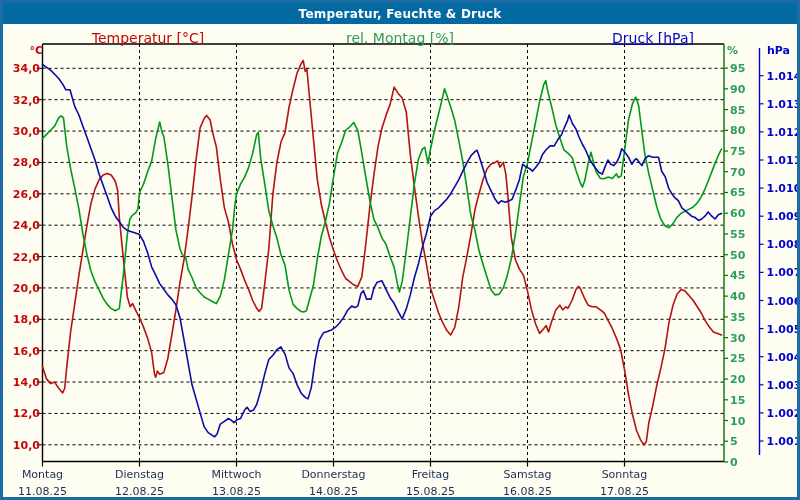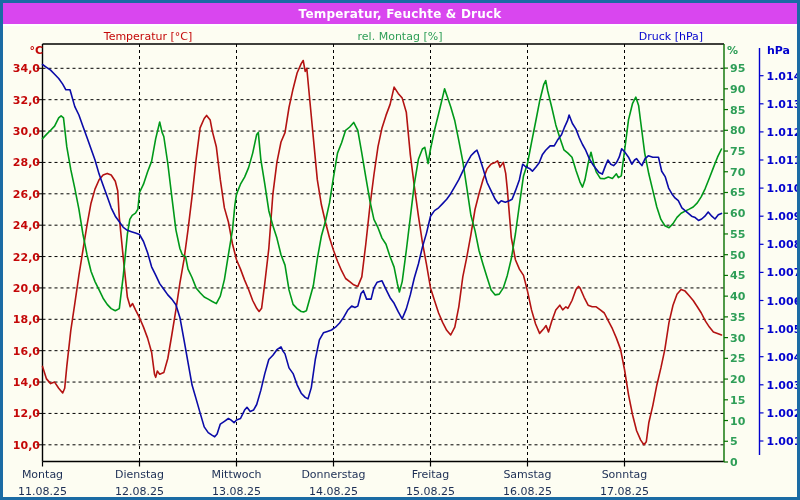--- a/index.html
+++ b/index.html
@@ -9,32 +9,32 @@
     font-family:"DejaVu Sans","Liberation Sans",sans-serif;
   }
   .titlebar{
     position:absolute;left:0;top:0;right:0;height:21px;
     background:#1B6BA4;border-bottom:2px solid #ffffff;
     display:flex;align-items:center;justify-content:center;z-index:3;
   }
   .titlebar span{color:#fff;font-size:12px;font-weight:bold;letter-spacing:0.2px;}
   .legend-label{
     position:absolute;top:27px;transform:translateX(-50%);
-    font-size:11px;white-space:nowrap;z-index:2;
+    font-size:14px;white-space:nowrap;z-index:2;
   }
   .unit-label{position:absolute;font-size:11px;font-weight:bold;z-index:2;white-space:nowrap;}
   svg#plot{position:absolute;left:0;top:0;z-index:1;}
   .tick-num{font-family:"DejaVu Sans","Liberation Sans",sans-serif;font-size:11px;font-weight:bold;}
   .day-label{font-family:"DejaVu Sans","Liberation Sans",sans-serif;font-size:11px;}
 </style>
 </head>
 <body>
 
 <div class="window" style="border-color: rgb(27, 107, 164); background: rgb(253, 253, 242);">
-  <div class="titlebar" style="background: #d946ef; text-align: right;">
+  <div class="titlebar" style="background: #0369a1; text-align: right;">
     <span style="color: rgb(255, 255, 255);">Temperatur, Feuchte &amp; Druck</span>
   </div>
 
   <svg id="plot" width="800" height="500" viewBox="0 0 800 500">
       <line x1="39.5" y1="65.3" x2="721" y2="65.3" stroke="#000000" stroke-width="1" stroke-dasharray="3,3"></line>
       <line x1="33.5" y1="65.3" x2="39.5" y2="65.3" stroke="#000000" stroke-width="1"></line>
       <text x="37" y="69.3" text-anchor="end" fill="#C40808" class="tick-num">34,0</text>
       <line x1="39.5" y1="96.675" x2="721" y2="96.675" stroke="#000000" stroke-width="1" stroke-dasharray="3,3"></line>
       <line x1="33.5" y1="96.675" x2="39.5" y2="96.675" stroke="#000000" stroke-width="1"></line>
       <text x="37" y="100.675" text-anchor="end" fill="#C40808" class="tick-num">32,0</text>
@@ -169,18 +169,18 @@
       <line x1="621.5" y1="458.5" x2="621.5" y2="463.5" stroke="#000000" stroke-width="1.2"></line>
       <text x="621.5" y="475" text-anchor="middle" fill="#1C2E54" class="day-label">Sonntag</text>
       <text x="621.5" y="492" text-anchor="middle" fill="#1C2E54" class="day-label">17.08.25</text>
       <polyline points="39.5,363.4 43.5,375.9 47.6,380.6 51.6,379.1 55.7,385.3 59.7,390.0 61.7,385.3 63.8,363.4 67.8,327.3 71.8,300.6 75.9,272.4 79.9,247.3 84.0,222.2 88.0,200.2 92.0,186.1 96.1,176.7 100.1,172.0 104.2,170.4 108.2,172.0 112.3,178.3 114.7,187.7 116.3,214.3 120.3,255.1 124.4,294.3 127.2,303.8 129.6,300.6 132.5,306.9 136.5,314.7 140.5,324.1 144.6,335.1 148.6,349.2 151.5,371.2 152.7,374.3 154.3,368.1 156.7,371.2 160.8,369.6 164.8,355.5 168.8,332.0 172.9,306.9 176.9,280.2 181.0,256.7 185.0,226.9 189.0,193.9 193.1,156.3 197.1,124.9 201.2,115.5 203.6,112.4 207.2,117.1 209.3,128.1 213.3,143.7 217.3,176.7 221.4,204.9 225.4,219.0 229.5,241.0 233.5,256.7 237.5,266.1 241.6,277.1 245.6,286.5 249.7,297.5 253.7,305.3 256.1,308.5 258.6,305.3 261.8,280.2 265.8,245.7 269.9,190.8 273.9,159.4 278.0,139.0 282.0,129.6 286.0,104.5 290.1,85.7 294.1,70.0 298.2,60.6 300.2,57.5 302.2,68.4 303.8,65.3 306.3,92.0 310.3,134.3 314.3,176.7 318.4,201.8 322.4,219.0 326.5,234.7 330.5,247.3 334.5,258.3 338.6,267.7 342.6,275.5 346.7,278.7 350.7,281.8 354.8,283.4 358.8,273.9 362.8,241.0 366.9,203.4 370.9,172.0 375.0,143.7 379.0,124.9 383.0,112.4 387.1,101.4 391.1,84.1 395.2,90.4 399.2,95.1 403.3,109.2 407.3,151.6 411.3,183.0 415.4,212.8 419.4,239.4 423.5,261.4 427.5,284.9 431.5,297.5 435.6,310.0 439.6,319.4 443.7,327.3 447.7,332.0 451.8,324.1 455.8,303.8 459.8,273.9 463.9,253.6 467.9,231.6 472.0,206.5 476.0,190.8 480.0,176.7 484.1,165.7 488.1,161.0 492.2,159.4 494.6,157.9 497.0,164.1 500.3,159.4 502.7,170.4 504.3,186.1 508.3,234.7 512.4,256.7 516.4,266.1 520.5,272.4 524.5,288.1 528.5,306.9 532.6,321.0 536.6,330.4 540.7,325.7 543.1,322.6 545.5,328.9 548.8,317.9 552.8,306.9 556.8,302.2 559.7,306.9 562.9,303.8 564.9,305.3 569.0,297.5 573.0,286.5 575.4,283.4 577.0,284.9 581.1,294.3 585.1,302.2 589.2,303.8 593.2,303.8 597.3,306.9 601.3,310.0 605.3,317.9 609.4,325.7 613.4,335.1 617.5,346.1 621.5,366.5 625.5,391.6 629.6,412.0 633.6,427.7 637.7,437.1 640.9,441.8 643.3,438.7 645.8,419.8 649.8,402.6 653.8,382.2 657.9,364.9 661.9,346.1 666.0,319.4 670.0,302.2 674.0,291.2 678.1,286.5 682.1,288.1 686.2,292.8 690.2,297.5 694.3,303.8 698.3,310.0 702.3,317.9 706.4,324.1 710.4,328.9 714.5,330.4 718.5,332.0" fill="none" stroke="#B31312" stroke-width="1.6" stroke-linejoin="round" stroke-linecap="round"></polyline>
       <polyline points="39.5,135.6 43.5,131.4 47.6,127.3 51.6,123.1 55.7,114.9 58.1,112.8 60.5,114.9 63.8,143.9 67.8,166.7 71.8,185.3 75.9,206.1 79.9,231.0 84.0,251.7 88.0,268.3 92.0,278.6 96.1,286.9 100.1,295.2 104.2,301.4 108.2,305.6 112.3,307.7 116.3,305.6 120.3,272.4 124.4,231.0 126.8,216.4 129.2,212.3 132.5,210.2 134.9,206.1 136.5,189.5 140.5,181.2 144.6,168.8 148.6,158.4 152.7,135.6 156.7,119.0 159.1,129.4 160.8,133.5 164.8,160.5 168.8,193.6 172.9,226.8 176.9,245.5 179.3,251.7 182.6,253.8 185.0,266.2 189.0,274.5 193.1,284.9 197.1,289.8 201.2,294.0 205.2,296.1 209.3,298.5 213.3,300.6 217.3,293.1 221.4,276.6 225.4,251.7 229.5,226.8 231.9,201.9 233.5,191.1 237.5,181.2 241.6,174.1 245.6,164.6 249.7,150.1 253.7,131.4 255.3,129.4 257.8,156.3 261.8,181.2 265.8,207.7 269.9,222.7 273.9,235.1 278.0,251.7 282.0,262.1 286.0,286.9 290.1,301.4 294.1,305.6 298.2,308.5 300.6,308.9 303.4,307.7 306.3,297.3 310.3,282.8 314.3,255.8 318.4,233.0 322.4,218.5 326.5,199.9 330.5,174.1 334.5,150.1 338.6,139.7 342.6,127.3 346.7,124.0 350.7,119.4 354.8,127.3 358.8,150.1 362.8,174.1 366.9,197.8 370.9,216.4 375.0,224.7 379.0,235.1 383.0,241.3 387.1,253.8 391.1,264.1 394.4,280.7 396.4,289.0 399.2,278.6 403.3,247.5 407.3,214.4 411.3,181.2 415.4,156.3 419.4,146.0 421.8,144.3 425.1,160.5 427.5,146.0 431.5,127.3 435.6,110.7 439.6,94.1 441.6,85.8 443.7,92.1 447.7,103.7 451.8,117.8 455.8,137.7 459.8,158.4 463.9,185.3 467.9,212.3 472.0,227.6 476.0,247.5 480.0,261.2 484.1,274.5 488.1,286.9 492.2,291.9 496.2,291.1 500.3,284.9 504.3,272.4 508.3,255.8 512.4,231.0 516.4,201.9 520.5,172.9 524.5,160.5 528.5,139.7 532.6,119.0 536.6,98.3 540.7,81.7 542.7,77.5 544.7,87.9 548.8,104.5 552.8,121.9 556.8,134.8 560.9,146.8 564.9,150.1 569.0,154.2 573.0,167.5 577.0,179.1 579.5,184.1 581.9,177.1 585.1,160.5 588.0,149.3 591.2,162.5 593.2,168.8 597.3,175.4 601.3,175.8 605.3,174.1 609.4,175.4 613.4,170.8 615.4,174.6 618.3,172.9 621.5,148.0 625.5,116.9 629.6,100.3 632.8,94.1 635.6,102.4 637.7,119.0 641.7,150.1 645.8,170.8 649.8,187.4 653.8,204.0 657.9,216.4 661.9,222.7 666.0,224.7 670.0,220.6 674.0,214.4 678.1,210.2 682.1,208.1 686.2,206.1 690.2,204.0 694.3,199.9 698.3,193.6 702.3,185.3 706.4,175.0 710.4,164.6 714.5,154.2 718.5,146.0" fill="none" stroke="#00991A" stroke-width="1.6" stroke-linejoin="round" stroke-linecap="round"></polyline>
       <polyline points="39.5,61.5 43.5,64.3 47.6,67.1 51.6,71.3 55.7,75.5 59.7,81.1 62.9,86.8 67.0,86.8 71.8,103.6 75.9,112.0 79.9,123.3 84.0,134.5 88.0,145.8 92.0,157.0 96.1,171.1 100.1,182.3 104.2,193.5 108.2,204.8 112.3,213.2 116.3,218.8 120.3,224.4 124.4,227.3 128.4,228.7 132.5,230.1 136.5,231.5 140.5,238.5 144.6,249.7 148.6,263.8 152.7,272.2 156.7,280.6 160.8,286.3 164.8,291.9 168.8,296.1 172.9,301.7 176.9,314.4 181.0,336.8 185.0,359.3 189.0,381.8 193.1,395.9 197.1,409.9 201.2,423.9 205.2,429.6 209.3,432.4 211.7,433.8 214.1,431.0 217.3,421.1 221.4,418.3 225.4,415.5 227.8,416.9 231.1,419.7 233.5,416.9 237.5,415.5 241.6,407.1 244.0,404.3 247.2,408.5 250.5,407.1 253.7,401.5 257.8,387.4 261.8,370.6 265.8,356.5 269.9,352.3 273.9,346.7 278.0,343.9 280.0,348.1 282.0,350.9 286.0,364.9 290.1,370.6 294.1,381.8 298.2,390.2 302.2,394.4 305.0,395.9 308.3,384.6 312.3,356.5 316.4,336.8 320.4,329.8 324.4,328.4 328.5,327.0 332.5,324.2 336.6,320.0 340.6,314.4 344.6,307.3 348.7,303.1 351.9,304.5 354.8,303.1 358.0,290.5 360.4,287.7 363.6,296.1 368.1,296.1 370.9,284.9 374.2,279.2 379.0,277.8 383.0,286.3 387.1,294.7 391.1,300.3 395.2,308.7 399.2,315.8 403.3,305.9 407.3,291.9 411.3,275.0 415.4,261.0 419.4,244.1 423.5,230.1 427.5,213.2 431.5,207.6 435.6,204.8 439.6,200.6 443.7,196.3 447.7,190.7 451.8,183.7 455.8,176.7 459.8,168.2 463.9,159.8 467.9,152.8 472.0,148.6 474.0,147.2 476.0,152.8 480.0,165.4 484.1,179.5 488.1,187.9 492.2,196.3 495.4,200.6 498.2,197.7 502.3,199.2 506.3,197.7 509.1,196.3 512.4,187.9 516.4,176.7 519.7,161.2 522.9,164.0 526.5,165.4 529.4,168.2 533.0,164.0 536.2,159.8 539.5,151.4 542.7,147.2 547.1,142.9 551.2,142.9 554.4,137.3 558.5,131.7 561.3,124.7 564.5,117.7 566.1,112.0 569.4,120.5 573.0,126.1 576.2,134.5 579.5,141.5 582.7,147.2 586.3,155.6 589.6,161.2 592.8,165.4 596.0,169.6 599.3,171.1 602.5,162.6 604.9,157.0 607.8,161.2 610.6,162.6 613.4,159.8 616.2,154.2 618.7,145.8 621.5,148.6 625.5,154.2 628.8,161.2 631.6,157.0 633.6,155.6 636.5,159.8 638.9,162.6 642.1,155.6 645.3,152.8 649.8,154.2 655.5,154.2 658.7,168.2 662.3,173.9 665.6,185.1 668.8,190.7 672.0,194.9 675.3,197.7 678.9,204.8 682.1,207.6 685.4,210.4 688.6,213.2 692.2,214.6 695.5,217.4 698.7,216.0 701.9,213.2 705.2,209.0 708.8,213.2 712.0,216.0 715.3,211.8 718.5,210.4" fill="none" stroke="#0B0BA8" stroke-width="1.6" stroke-linejoin="round" stroke-linecap="round"></polyline>
     </svg>
 
   <div class="legend-label" id="legend-temp" style="left: 145px; color: rgb(196, 8, 8);">Temperatur [°C]</div>
   <div class="legend-label" id="legend-hum" style="left: 397px; color: rgb(46, 158, 87);">rel. Montag [%]</div>
-  <div class="legend-label" id="legend-pres" style="left: 668px; color: rgb(2, 2, 206);">Druck [hPa]</div>
+  <div class="legend-label" id="legend-pres" style="left: 650px; color: rgb(2, 2, 206); text-decoration: underline;">Druck [hPa]</div>
 
   <div class="unit-label" id="unit-temp" style="left: 22px; top: 41px; width: 18px; text-align: right; color: rgb(196, 8, 8);">°C</div>
   <div class="unit-label" id="unit-hum" style="left: 724px; top: 41px; color: rgb(46, 158, 87);">%</div>
   <div class="unit-label" id="unit-pres" style="left: 764px; top: 41px; color: rgb(2, 2, 206); text-align: center;">hPa</div>
 </div>
 
 </body></html>

